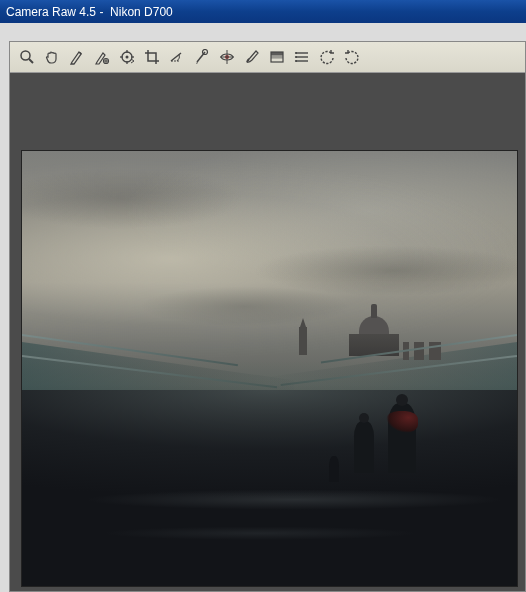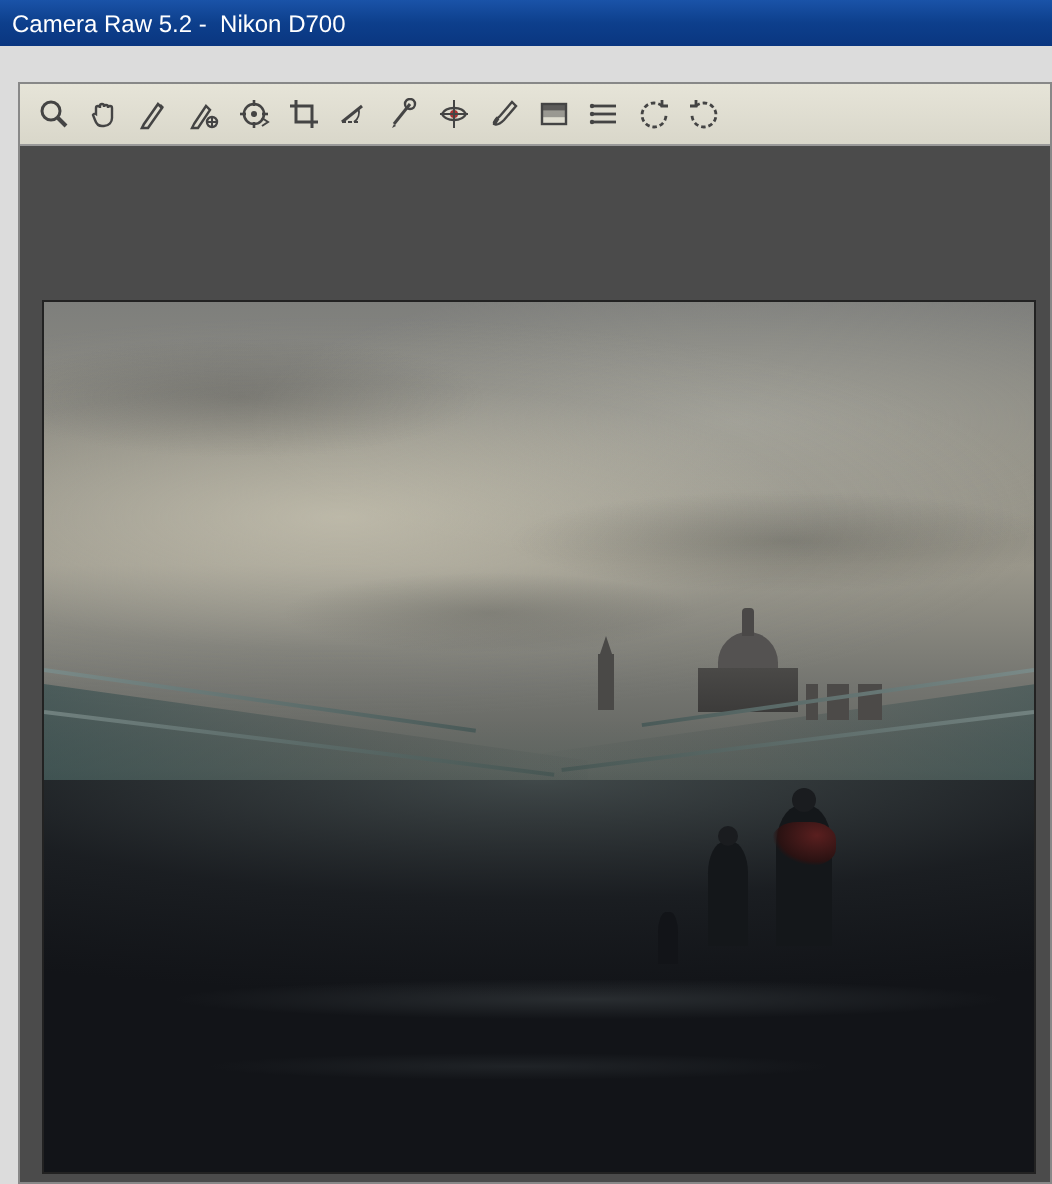--- a/index.html
+++ b/index.html
@@ -228,21 +228,21 @@
     width:10px; height:10px; border-radius:50%; background:#1a1c1f;
   }
   .fig-small { left:62%; top:70%; width:10px; height:26px; background:#121418; border-radius:40% 40% 0 0; }
 </style>
 </head>
 <body>
 
 <div class="window">
 
   <div class="titlebar">
-    <span>Camera Raw 5.2</span>
+    <span>Camera Raw 4.5</span>
     <span> - </span>
     <span> Nikon D700</span>
   </div>
 
   <div class="content">
     <div class="panel">
 
       <div class="toolbar">
 
         <div class="tool-btn" title="Zoom Tool">

